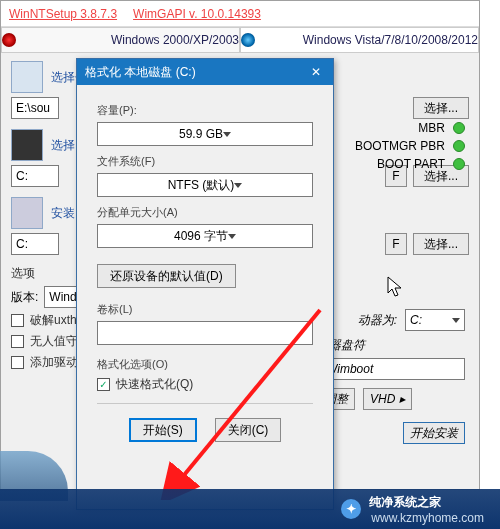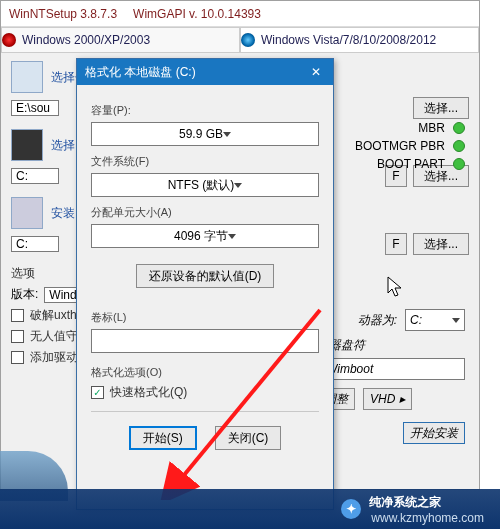--- a/index.html
+++ b/index.html
@@ -1,44 +1,44 @@
 <!DOCTYPE html>
 <html><head>
 <meta charset="utf-8">
 <style>
   * { box-sizing: border-box; font-family: "Segoe UI", Tahoma, sans-serif; font-size: 12px; }
   body { margin: 0; width: 500px; height: 529px; background: #fff; position: relative; overflow: hidden; }
   .main-window { position: absolute; top: 0; left: 10; width: 480px; height: 490px; background: #f0f0f0; border: 1px solid #a0a0a0; }
   .titlebar { height: 26px; background: #fff; border-bottom: 1px solid #ddd; display: flex; align-items: center; padding: 0 8px; gap: 16px; }
-  .tb-title { color: #7f1d1d; }
+  .tb-title { color: #ef4444; text-decoration: underline; }
   .tabs { height: 26px; background: #f0f0f0; display: flex; border-bottom: 1px solid #ccc; }
-  .tab { flex: 1; display: flex; align-items: center; justify-content: flex-start; gap: 6px; border: 1px solid #ccc; border-bottom: none; background: #f8f8f8; color: #225; }
+  .tab { flex: 1; display: flex; align-items: center; justify-content: space-between; gap: 6px; border: 1px solid #ccc; border-bottom: none; background: #f8f8f8; color: #225; }
   .tab.active { background: #fff; font-weight: 500; }
   .tab-icon { width: 14px; height: 14px; border-radius: 50%; display: inline-block; }
   .body-area { padding: 8px 10px; }
   .section { margin-bottom: 10px; }
   .sec-head { display: flex; align-items: center; gap: 8px; margin-bottom: 4px; }
   .sec-icon { width: 32px; height: 32px; background: #d8e4f0; border: 1px solid #8fa8c8; }
   .sec-label { color: #2050a0; }
   .row { display: flex; align-items: center; gap: 6px; }
-  .input-box { flex: 1; height: 16px; background: #fff; border: 1px solid #7a7a7a; padding: 0 4px; display: flex; align-items: center; }
+  .input-box { flex: 1; height: 22px; background: #fff; border: 1px solid #7a7a7a; padding: 0 4px; display: flex; align-items: center; }
   .btn { height: 22px; min-width: 56px; background: #e9e9e9; border: 1px solid #8a8a8a; display: flex; align-items: center; justify-content: center; padding: 0 6px; }
   .btn-f { width: 22px; min-width: 22px; }
   .status-block { position: absolute; right: 14px; top: 118px; text-align: right; font-size: 11px; }
   .status-row { display: flex; justify-content: flex-end; align-items: center; gap: 8px; height: 18px; }
   .dot { width: 12px; height: 12px; border-radius: 50%; background: #3fbf3f; border: 1px solid #2a8a2a; }
   .opts-label { color: #333; margin-top: 4px; }
   .group-right { position: absolute; right: 14px; width: 160px; font-style: italic; }
   .select-box { height: 22px; background: #fff; border: 1px solid #7a7a7a; display: flex; align-items: center; padding: 0 4px; justify-content: space-between; }
   .wim-pill { display: flex; align-items: center; gap: 6px; }
   .red-dot { width: 10px; height: 10px; border-radius: 50%; background: #e33; }
   .dlg { position: absolute; left: 76px; top: 58px; width: 258px; height: 452px; background: #f0f0f0; border: 1px solid #3a6ea5; box-shadow: 2px 2px 6px rgba(0,0,0,.3); }
   .dlg-title { height: 26px; background: #1976c1; color: #fff; display: flex; align-items: center; justify-content: space-between; padding: 0 8px; font-size: 12px; }
   .dlg-close { width: 18px; height: 18px; display: flex; align-items: center; justify-content: center; color: #fff; }
-  .dlg-body { padding: 10px 14px; }
+  .dlg-body { padding: 10px 20px; }
   .field-label { color: #444; margin: 8px 0 4px; font-size: 11px; }
   .combo { height: 24px; background: #fff; border: 1px solid #7a7a7a; display: flex; align-items: center; justify-content: center; padding: 0 6px; }
   .chev { width: 0; height: 0; border-left: 4px solid transparent; border-right: 4px solid transparent; border-top: 5px solid #444; }
   .dlg-btn { height: 24px; background: #e9e9e9; border: 1px solid #8a8a8a; display: flex; align-items: center; justify-content: center; padding: 0 12px; }
   .dlg-btn.primary { border: 2px solid #0078d7; }
   .text-input { height: 24px; background: #fff; border: 1px solid #7a7a7a; width: 100%; }
   .chk-row { display: flex; align-items: center; gap: 6px; margin: 4px 0; color: #333; font-size: 11px; }
   .chk { width: 13px; height: 13px; border: 1px solid #555; background: #fff; display: inline-flex; align-items: center; justify-content: center; font-size: 10px; color: #1a6; }
   .divider { height: 1px; background: #c8c8c8; margin: 10px 0 14px; }
   .dlg-footer { display: flex; gap: 18px; justify-content: center; margin-top: 0; }
@@ -209,21 +209,21 @@
         <span>NTFS (默认)</span>
         <span class="chev"></span>
       </div>
 
     <div class="field-label">分配单元大小(A)</div>
     <div class="combo">
         <span>4096 字节</span>
         <span class="chev"></span>
       </div>
 
-    <div style="display:flex;justify-content:center;margin:16px 0 22px">
+    <div style="display:flex;margin:16px 0 14px">
       <div class="dlg-btn">
           <span>还原设备的默认值(D)</span>
         </div>
     </div>
 
     <div class="field-label">卷标(L)</div>
     <div class="text-input" value=""></div>
 
     <div class="field-label" style="margin-top:12px">格式化选项(O)</div>
     <div class="chk-row">

